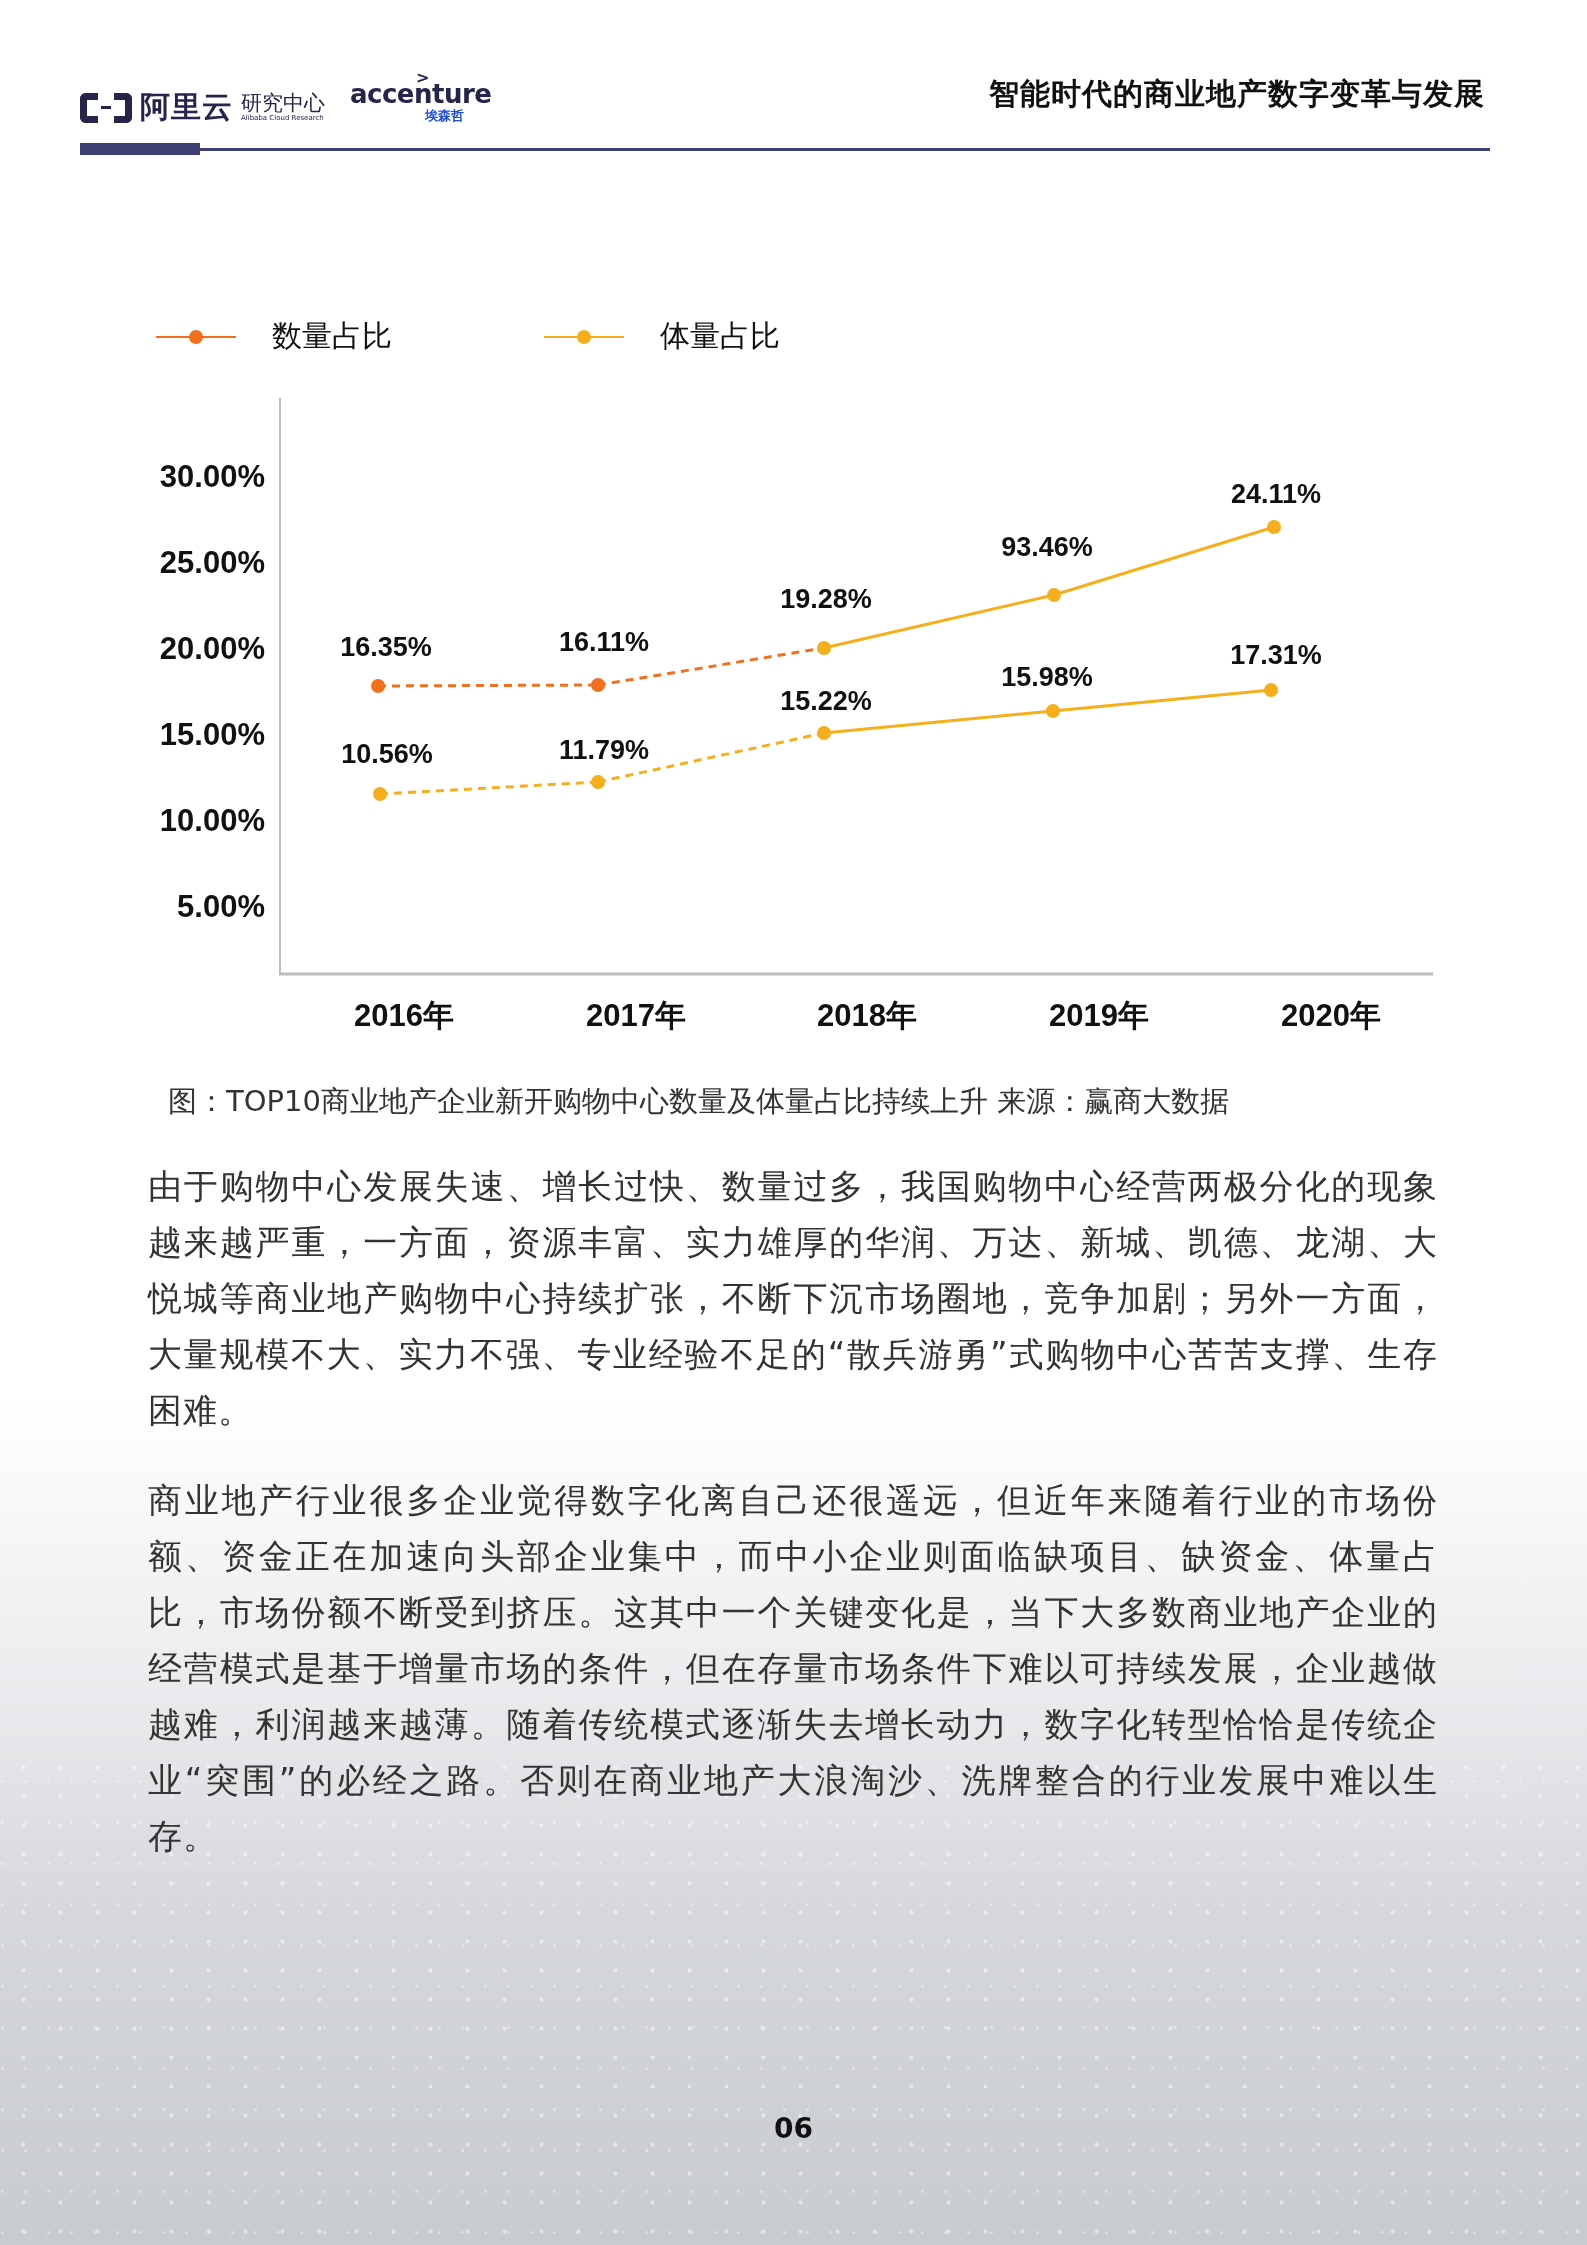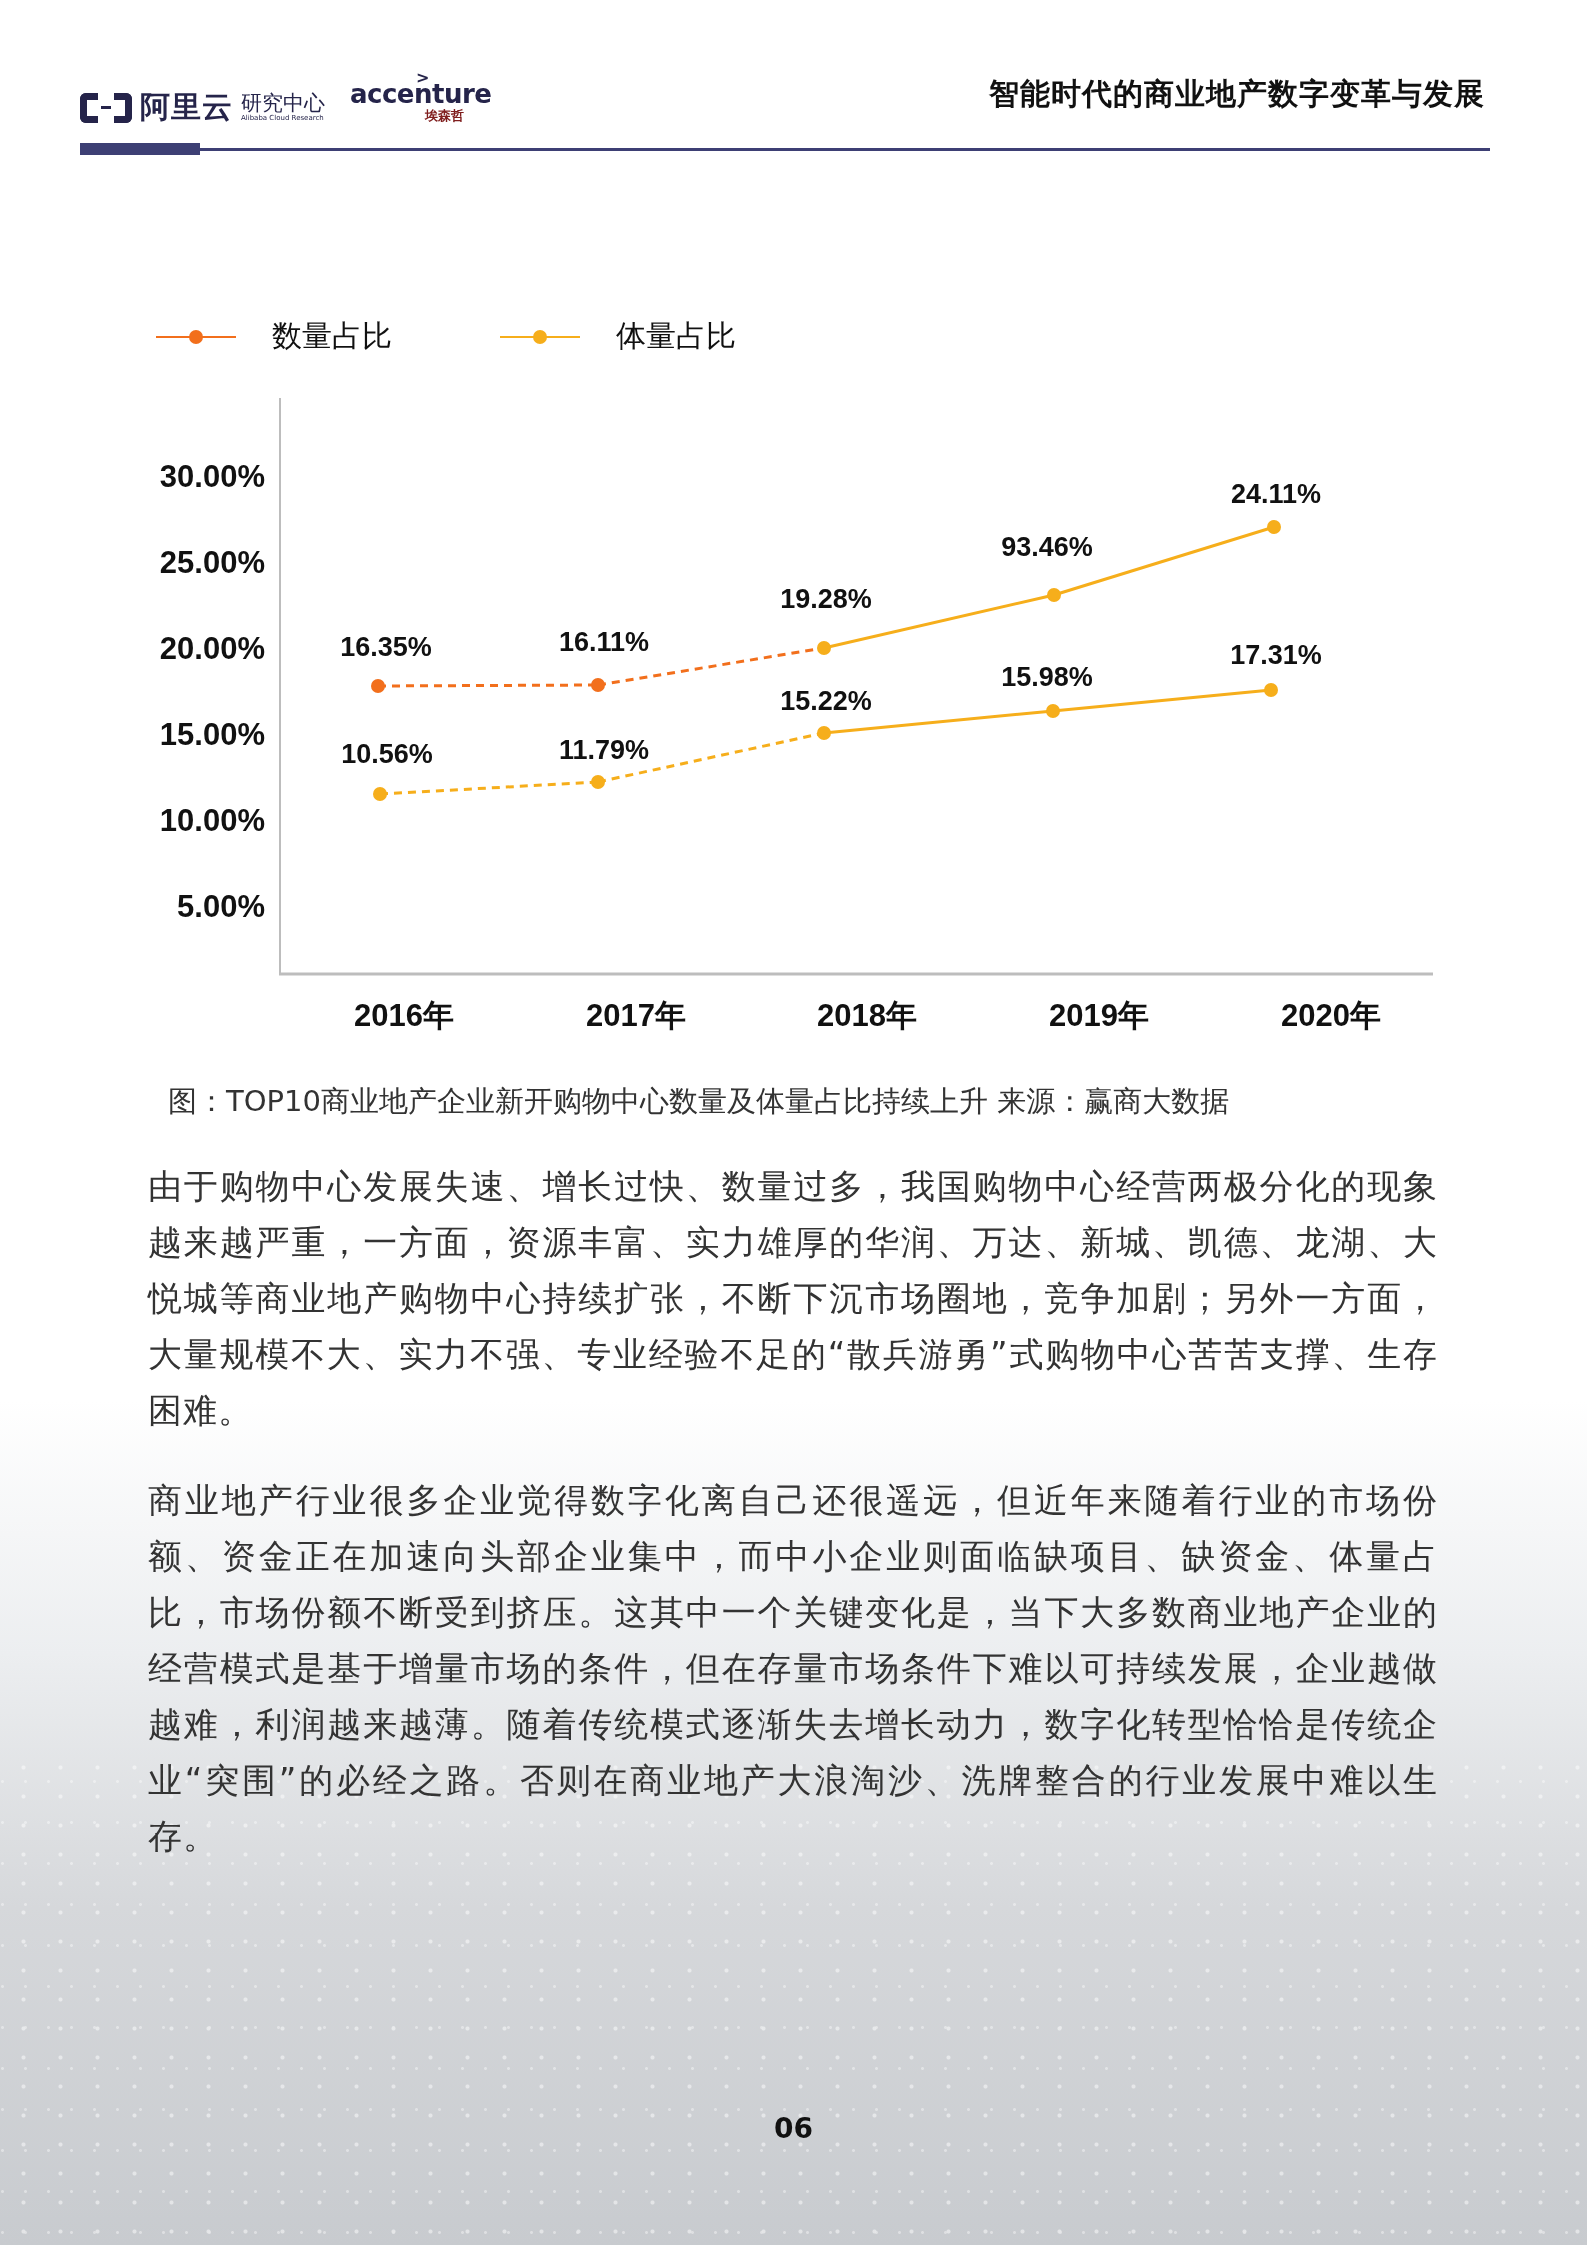--- a/index.html
+++ b/index.html
@@ -31,30 +31,30 @@
   .ali-mark .bl { left: 0; border-right: none; border-radius: 6px 0 0 6px; }
   .ali-mark .br { right: 0; border-left: none; border-radius: 0 6px 6px 0; }
   .ali-mark .dash { position: absolute; left: 21px; top: 13px; width: 10px; height: 3px; background: #25244a; }
   .ali-name { font-size: 30px; font-weight: bold; color: #25244a; letter-spacing: 1px; margin-right: 8px; }
   .ali-sub { display: flex; flex-direction: column; }
   .ali-sub-cn { font-size: 21px; color: #25244a; line-height: 22px; }
   .ali-sub-en { font-size: 7px; color: #25244a; line-height: 9px; }
   .logo-acc { position: absolute; left: 350px; top: 68px; text-align: right; width: 118px; }
   .acc-caret { position: absolute; left: 66px; top: 0px; font-size: 16px; color: #25244a; font-weight: bold; }
   .acc-name { font-size: 26px; font-weight: bold; color: #25244a; line-height: 28px; margin-top: 12px; letter-spacing: -0.5px; }
-  .acc-cn { font-size: 13px; font-weight: bold; color: #7f1d1d; line-height: 15px; padding-right: 4px; }
+  .acc-cn { font-size: 13px; font-weight: bold; color: #1d4ed8; line-height: 15px; padding-right: 4px; }
   .header-title {
     position: absolute; right: 102px; top: 74px;
     font-size: 30px; font-weight: bold; color: #111; letter-spacing: 1px;
   }
   .header-line { position: absolute; left: 80px; top: 148px; width: 1410px; height: 3px; background: #3d3f74; }
   .header-bar { position: absolute; left: 80px; top: 143px; width: 120px; height: 12px; background: #3d3f74; }
 
   
-  .legend { position: absolute; top: 316px; left: 156px; display: flex; align-items: center; }
+  .legend { position: absolute; top: 316px; left: 156px; display: flex; align-items: center; gap: 44px; }
   .legend-item { display: flex; align-items: center; margin-right: 108px; }
   .legend-swatch { position: relative; width: 80px; height: 14px; margin-right: 36px; }
   .legend-swatch .ln { position: absolute; left: 0; top: 6px; width: 80px; height: 2px; }
   .legend-swatch .dt { position: absolute; left: 33px; top: 0px; width: 14px; height: 14px; border-radius: 50%; }
   .legend-label { font-size: 30px; color: #111; }
 
   
   .chart { position: absolute; left: 0; top: 0; width: 1587px; height: 1060px; pointer-events: none; font-weight: bold; }
   .y-tick { position: absolute; width: 170px; text-align: right; left: 95px; font-family: "Liberation Sans", sans-serif; font-size: 31px; color: #111; }
   .x-tick { position: absolute; top: 995px; font-family: "Liberation Sans", sans-serif; font-size: 31px; color: #111; transform: translateX(-50%); white-space: nowrap; }

